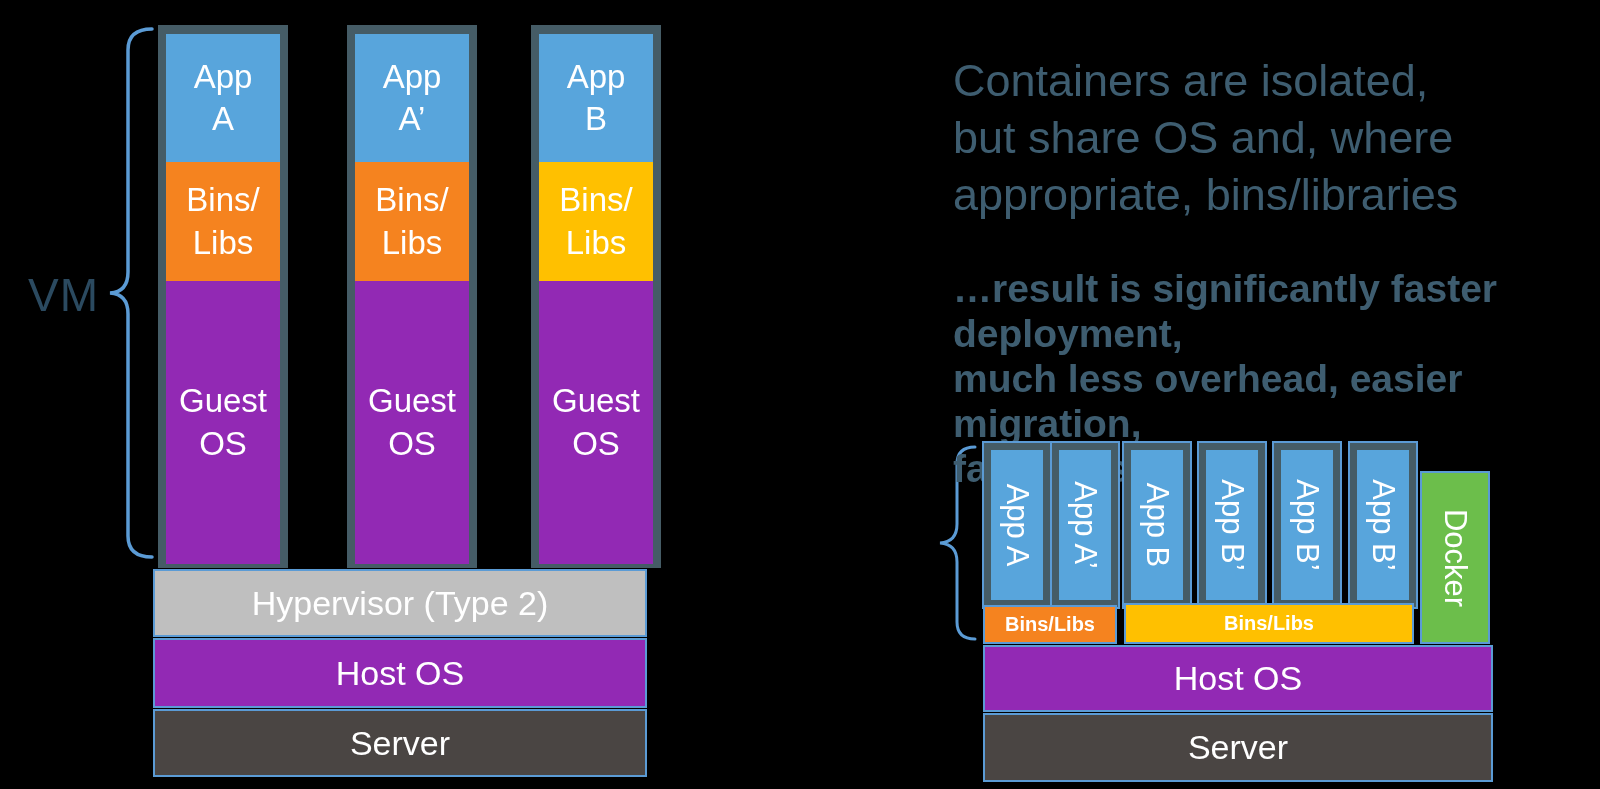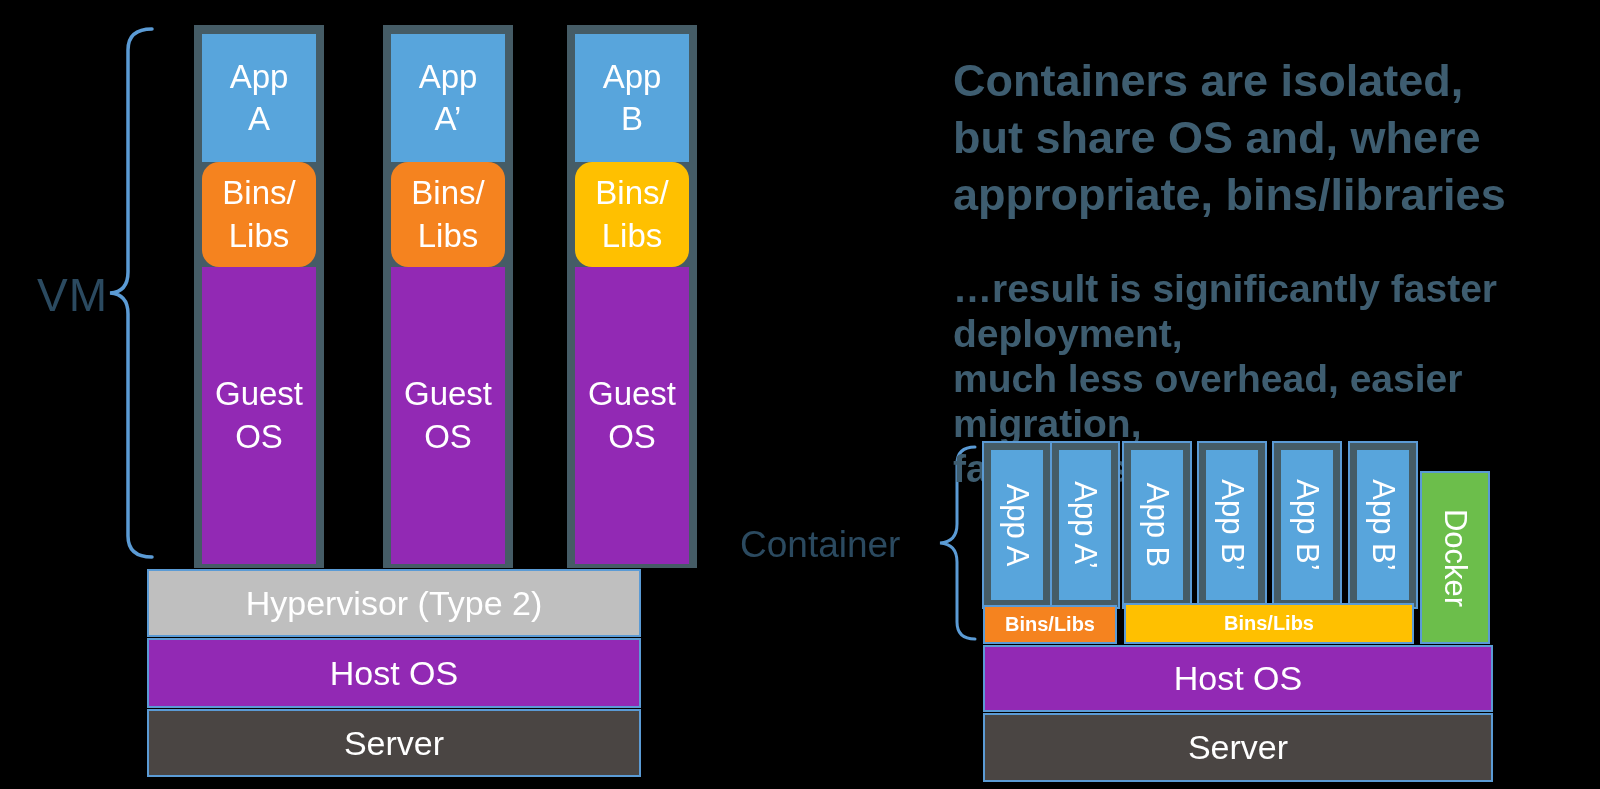--- a/index.html
+++ b/index.html
@@ -5,46 +5,46 @@
   html,body{margin:0;padding:0;background:#000;}
   .stage{
     position:relative;width:1600px;height:789px;background:#000;overflow:hidden;
     font-family:"Liberation Sans",sans-serif;
   }
   .pre{white-space:pre-line;}
   
   .vm-col{
     position:absolute;top:25px;height:543px;width:130px;box-sizing:border-box;
     background:var(--frame_slate);padding:9px 8px 4px 8px;
-    display:flex;flex-direction:column;margin-left:36px;
+    display:flex;flex-direction:column;
   }
   .seg{display:flex;align-items:center;justify-content:center;text-align:center;
        color:#fff;font-size:33px;line-height:1.28;}
   .seg-app{height:128px;background:var(--app_blue);}
-  .seg-bins{height:105px;background:var(--bins_orange);border-radius:17px;}
+  .seg-bins{height:119px;background:var(--bins_orange);}
   .seg-bins.yellow{background:var(--bins_yellow);}
   .seg-guest{flex:1;background:var(--os_purple);}
   .bar{
-    position:absolute;left:147px;width:494px;height:68px;box-sizing:border-box;
+    position:absolute;left:153px;width:494px;height:68px;box-sizing:border-box;
     border:2px solid var(--accent_blue);
     display:flex;align-items:center;justify-content:center;
     color:#fff;font-size:34px;
   }
   .bar-hypervisor{top:569px;height:68px;background:var(--hypervisor_gray);}
   .bar-hostos{top:638px;height:70px;background:var(--os_purple);}
   .bar-server{top:709px;height:68px;background:var(--server_gray);}
   
   .side-label{position:absolute;color:var(--label_dark);}
-  .vm-text{left:37px;top:268px;font-size:46px;letter-spacing:1px;}
+  .vm-text{left:28px;top:268px;font-size:46px;letter-spacing:1px;}
   .container-text{left:740px;top:524px;font-size:37px;}
   .brace-svg{position:absolute;left:0;top:0;pointer-events:none;}
   
   .heading{
     position:absolute;left:953px;top:52px;width:560px;
-    color:var(--heading_blue);font-size:45px;line-height:57px;font-weight:700;
+    color:var(--heading_blue);font-size:45px;line-height:57px;font-weight:400;
   }
   .body-text{
     position:absolute;left:953px;top:266px;width:600px;
     color:var(--heading_blue);font-size:39px;line-height:45px;font-weight:600;
   }
   
   .cbox{
     position:absolute;top:443px;height:164px;width:66px;box-sizing:border-box;
     background:var(--frame_slate);box-shadow:0 0 0 2px var(--accent_blue);
     padding:7px;
@@ -117,21 +117,20 @@
   <div class="bar bar-hostos">Host OS</div>
   <div class="bar bar-server">Server</div>
 
   <div class="heading pre">Containers are isolated,
 but share OS and, where
 appropriate, bins/libraries</div>
   <div class="body-text pre">…result is significantly faster deployment,
 much less overhead, easier migration,
 faster restart</div>
 
-  <div class="side-label container-text">Container</div>
 
   <div class="cbox" style="left:984px">
     <div class="cbox-inner">
         <span class="vtext">App A</span>
       </div>
   </div>
   <div class="cbox" style="left:1052px">
     <div class="cbox-inner">
         <span class="vtext">App A’</span>
       </div>

